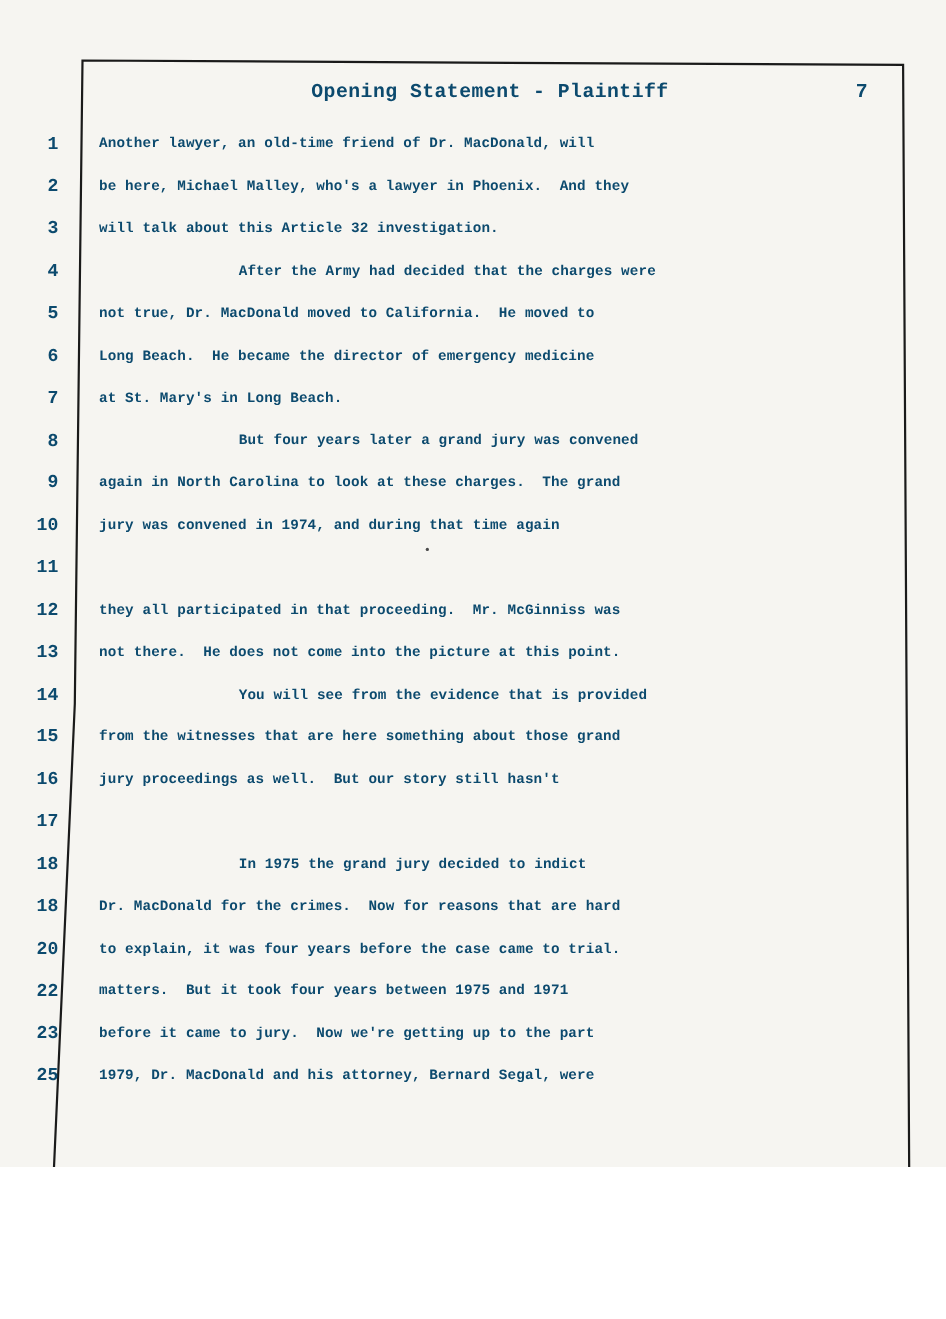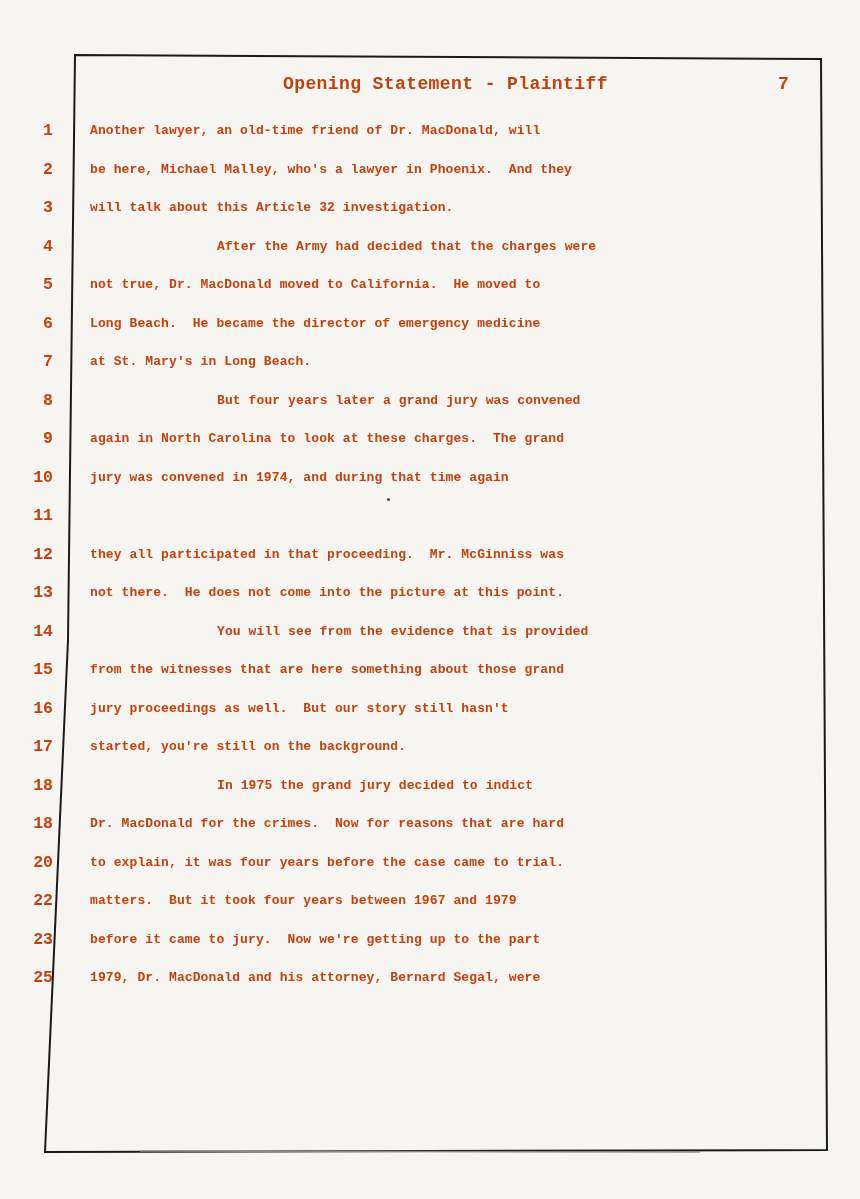--- a/index.html
+++ b/index.html
@@ -3,26 +3,26 @@
 <meta charset="utf-8">
 <style>
   html, body {
     margin: 0;
     padding: 0;
     background: #ffffff;
   }
   .scan {
     position: relative;
     width: 860px;
-    height: 1199px;
+    height: 1061px;
     background: #f6f5f1;
     overflow: hidden;
     font-family: "Liberation Mono", "DejaVu Sans Mono", monospace;
     font-weight: 700;
-    color: #c2410c;
+    color: #0c4a6e;
   }
   .frame-svg {
     position: absolute;
     left: 0;
     top: 0;
     width: 860px;
     height: 1199px;
     pointer-events: none;
   }
   .header-row {
@@ -161,37 +161,36 @@
       <div class="row">
         <span class="num">15</span>
         <span class="text">from the witnesses that are here something about those grand</span>
       </div>
       <div class="row">
         <span class="num">16</span>
         <span class="text">jury proceedings as well.  But our story still hasn't</span>
       </div>
       <div class="row">
         <span class="num">17</span>
-        <span class="text">started, you're still on the background.</span>
       </div>
       <div class="row indent">
         <span class="num">18</span>
         <span class="text">In 1975 the grand jury decided to indict</span>
       </div>
       <div class="row">
         <span class="num">18</span>
         <span class="text">Dr. MacDonald for the crimes.  Now for reasons that are hard</span>
       </div>
       <div class="row">
         <span class="num">20</span>
         <span class="text">to explain, it was four years before the case came to trial.</span>
       </div>
       <div class="row">
         <span class="num">22</span>
-        <span class="text">matters.  But it took four years between 1967 and 1979</span>
+        <span class="text">matters.  But it took four years between 1975 and 1971</span>
       </div>
       <div class="row">
         <span class="num">23</span>
         <span class="text">before it came to jury.  Now we're getting up to the part</span>
       </div>
       <div class="row">
         <span class="num">25</span>
         <span class="text">1979, Dr. MacDonald and his attorney, Bernard Segal, were</span>
       </div>
     </div>

